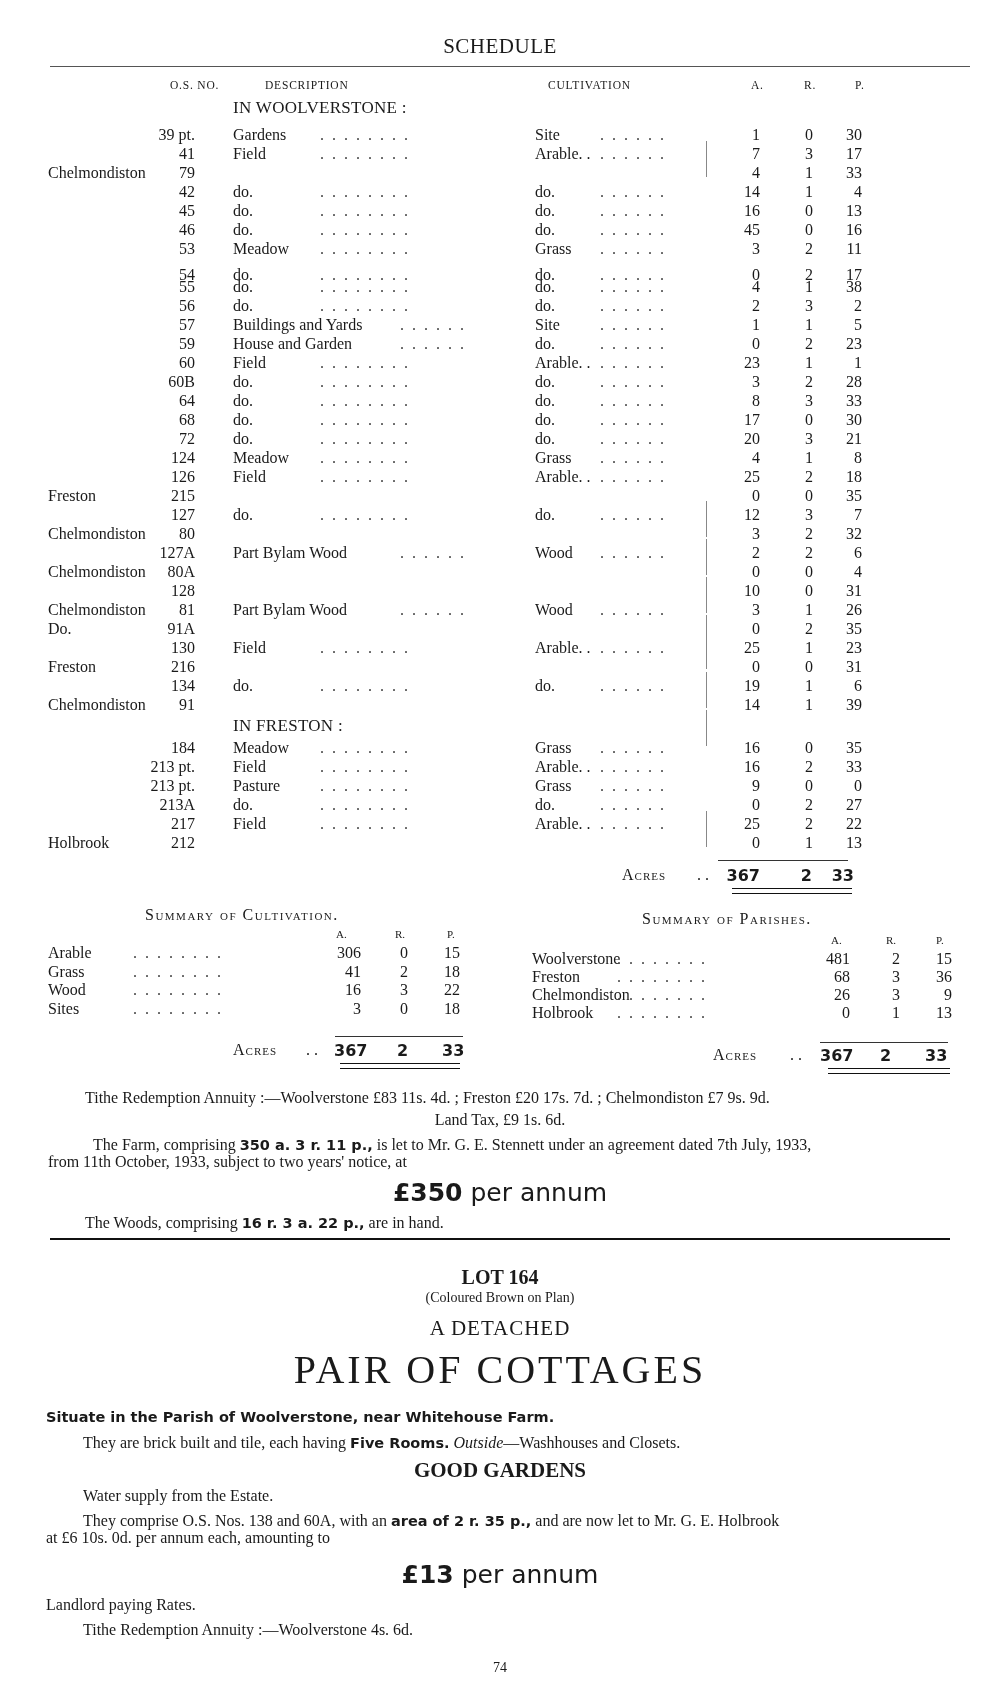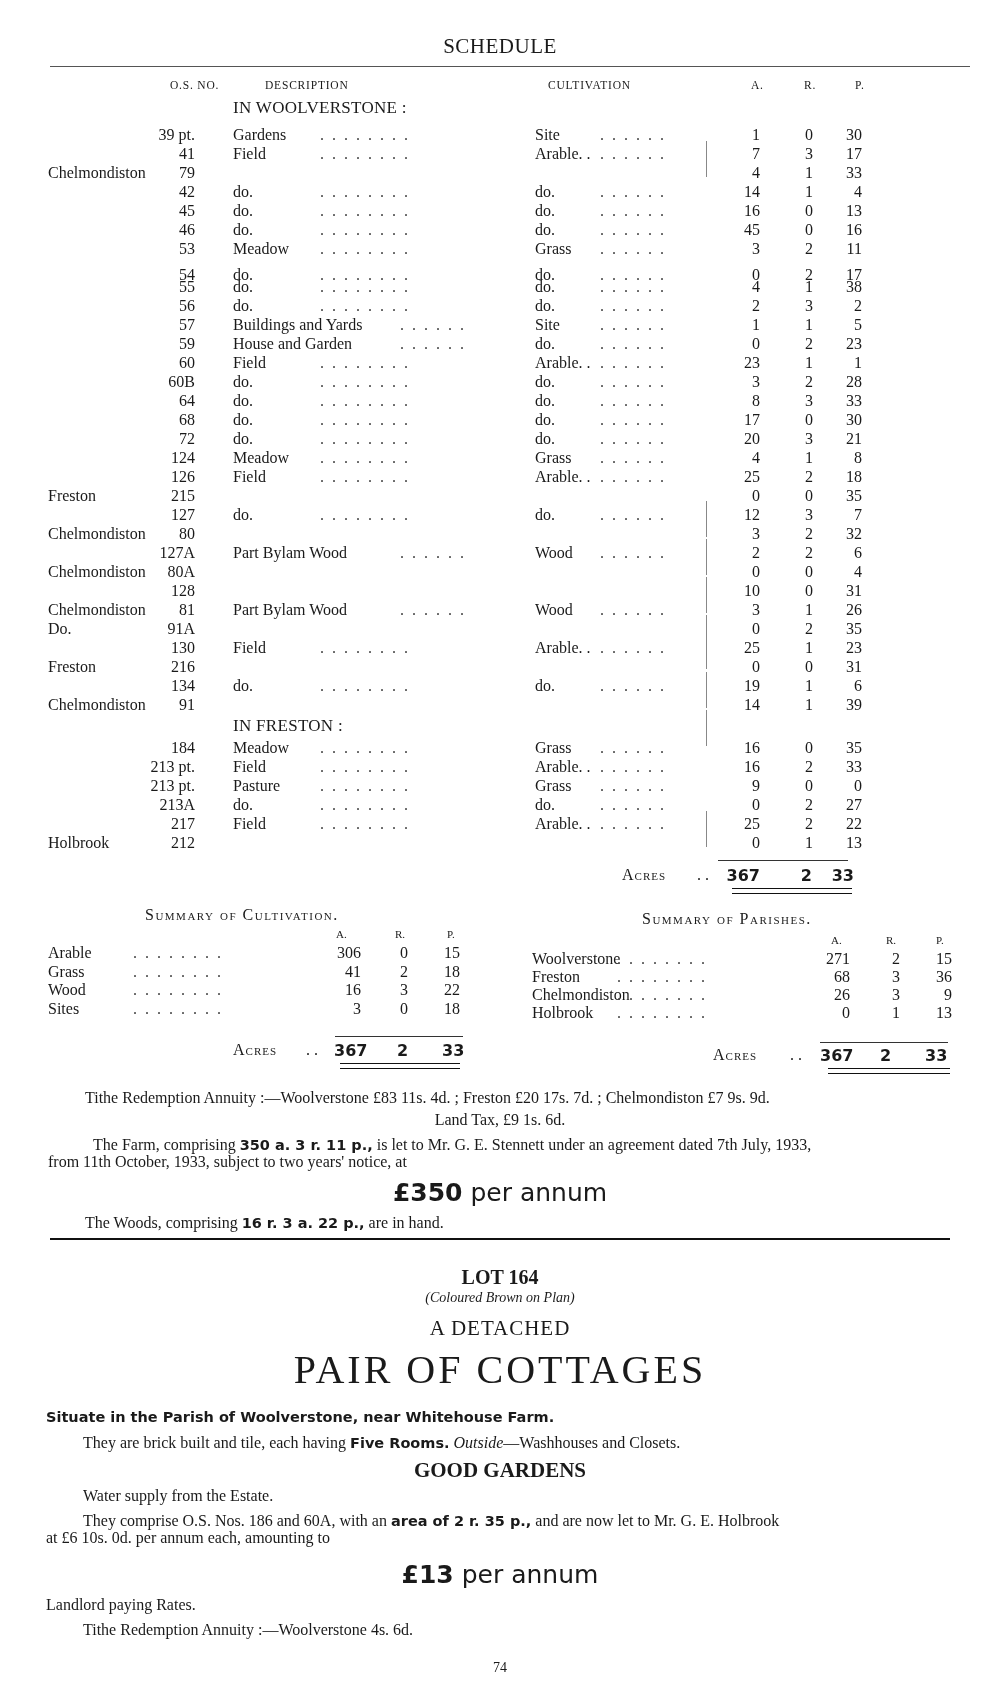--- a/index.html
+++ b/index.html
@@ -27,21 +27,21 @@
   .bold-sans { font-family: "DejaVu Sans", sans-serif; font-weight: bold; font-size: 16px; }
   .sum-title { font-variant: small-caps; font-size: 16px; letter-spacing: 1.5px; }
   .sum-row { position: absolute; height: 18px; font-size: 16px; line-height: 18px; width: 480px; }
   .sum-row span { position: absolute; white-space: nowrap; }
   .para { font-size: 16px; line-height: 20px; text-align: right; }
   .center { text-align: center; width: 1000px; left: 0; }
   .price { font-family: "DejaVu Sans", sans-serif; font-size: 25px; }
   .price b { font-weight: bold; }
   .thick-rule { top: 1238px; left: 50px; width: 900px; height: 2px; background: #111; }
   .lot { font-family: "Liberation Serif", serif; font-weight: bold; font-size: 20px; }
-  .italic-small { font-style: italic; font-size: 14px; }
+  .italic-small { font-size: 14px; }
   .big-title { font-family: "Liberation Serif", serif; font-size: 40px; letter-spacing: 3px; }
   .situate { font-family: "DejaVu Sans", sans-serif; font-weight: bold; font-size: 14.5px; }
   .good { font-family: "Liberation Serif", serif; font-weight: bold; font-size: 21px; }
   .sb { font-family: "DejaVu Sans", sans-serif; font-weight: bold; font-size: 14.5px; }
 </style>
 </head>
 <body>
 
 <div class="abs sched-title">SCHEDULE</div>
 <div class="abs rule-top"></div>
@@ -503,21 +503,21 @@
 <div class="dbl" style="left:340px; top:1063px; width:120px;"></div>
 
 <div class="abs sum-title" style="left:642px; top:910px;">Summary of Parishes.</div>
 <div class="abs" style="left:831px; top:934px; font-size:11px;">A.</div>
 <div class="abs" style="left:886px; top:934px; font-size:11px;">R.</div>
 <div class="abs" style="left:936px; top:934px; font-size:11px;">P.</div>
 <div id="sum-par">
     <div class="sum-row" style="left: 532px; top: 950px;">
       <span style="left: 0px;">Woolverstone</span>
       <span style="left: 85px; letter-spacing: 2px; color: rgb(68, 68, 68);">. .    . .    . .    . .</span>
-      <span style="right: 162px;">271</span>
+      <span style="right: 162px;">481</span>
       <span style="right: 112px;">2</span>
       <span style="right: 60px;">15</span>
     </div>
     <div class="sum-row" style="left: 532px; top: 968px;">
       <span style="left: 0px;">Freston</span>
       <span style="left: 85px; letter-spacing: 2px; color: rgb(68, 68, 68);">. .    . .    . .    . .</span>
       <span style="right: 162px;">68</span>
       <span style="right: 112px;">3</span>
       <span style="right: 60px;">36</span>
     </div>
@@ -562,21 +562,21 @@
 <div class="abs center big-title" style="top:1346px;">PAIR OF COTTAGES</div>
 
 <div class="abs situate" style="left:46px; top:1409px;">Situate in the Parish of Woolverstone, near Whitehouse Farm.</div>
 
 <div class="abs para" style="left:83px; top:1433px;"><span>They are brick built and tile, each having </span><span class="sb">Five Rooms.</span><i> Outside</i><span>—Washhouses and Closets.</span></div>
 
 <div class="abs center good" style="top:1458px;">GOOD GARDENS</div>
 
 <div class="abs para" style="left:83px; top:1486px;">Water supply from the Estate.</div>
 
-<div class="abs para" style="left:83px; top:1511px;"><span>They comprise O.S. Nos. 186 and 60A, with an </span><span class="sb">area of 2 r. 35 p.,</span><span> and are now let to Mr. G. E. Holbrook</span></div>
+<div class="abs para" style="left:83px; top:1511px;"><span>They comprise O.S. Nos. 138 and 60A, with an </span><span class="sb">area of 2 r. 35 p.,</span><span> and are now let to Mr. G. E. Holbrook</span></div>
 <div class="abs para" style="left:46px; top:1528px;">at £6 10s. 0d. per annum each, amounting to</div>
 
 <div class="abs center price" style="top:1560px;"><b>£13</b><span> per annum</span></div>
 
 <div class="abs para" style="left:46px; top:1595px;">Landlord paying Rates.</div>
 <div class="abs para" style="left:83px; top:1620px;">Tithe Redemption Annuity :—Woolverstone 4s. 6d.</div>
 
 <div class="abs center" style="top:1660px; font-size:14px;">74</div>
 
 <div class="brace" style="left: 706px; top: 141px; height: 36px;"></div>

